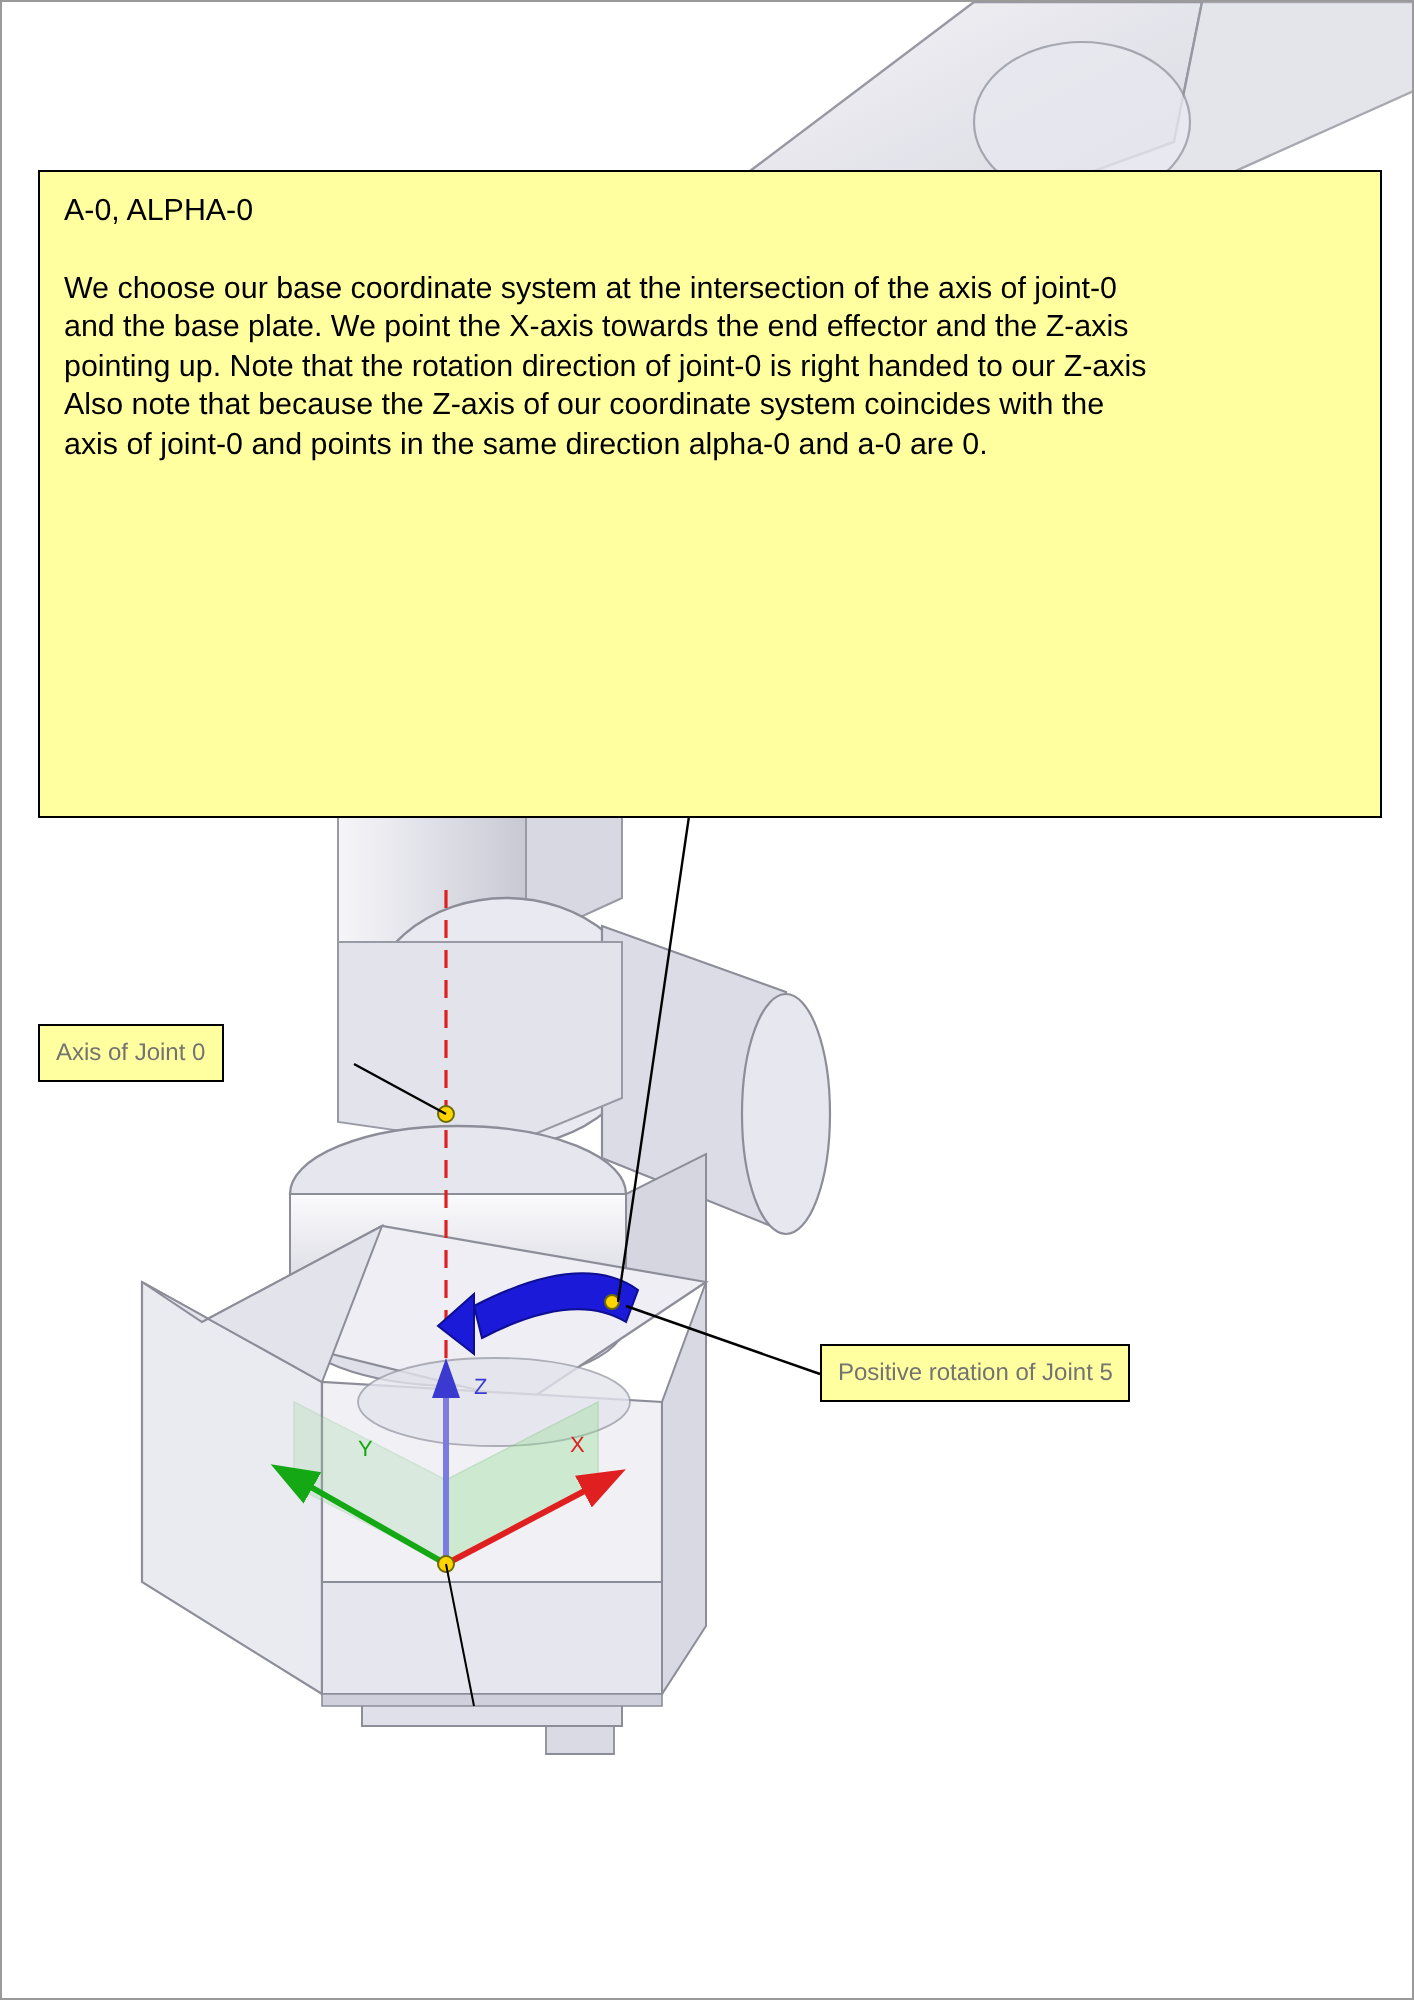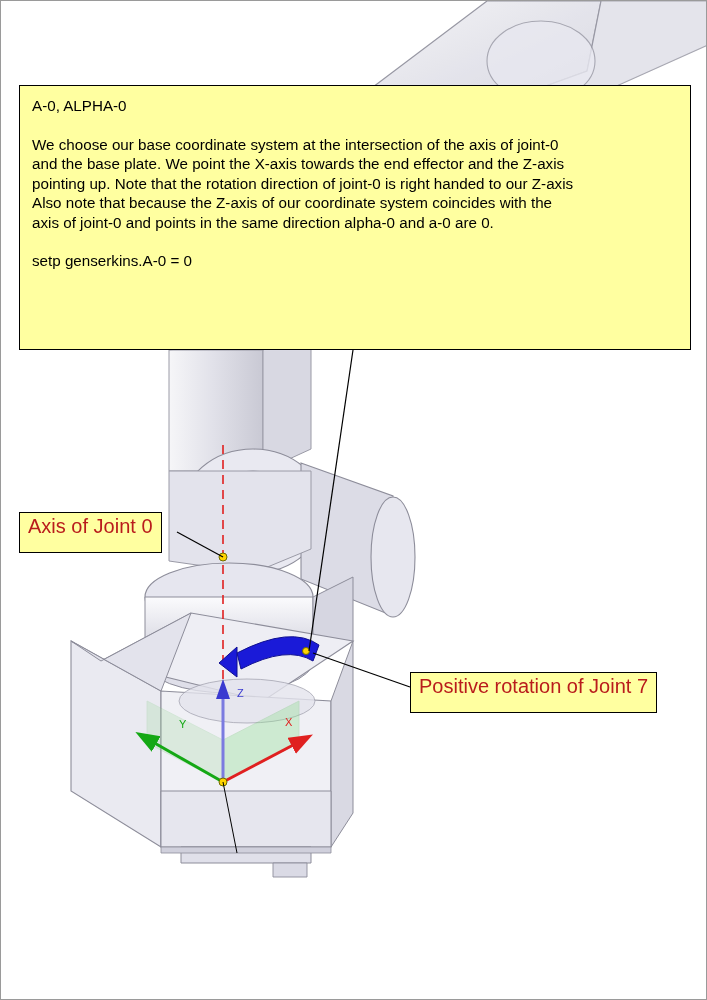--- a/index.html
+++ b/index.html
@@ -29,38 +29,38 @@
   .callout {
     position: absolute;
     background: #ffffa0;
     border: 1px solid #000000;
     box-sizing: border-box;
   }
   .callout-main {
     left: 18px;
     top: 84px;
     width: 672px;
-    height: 265px;
+    height: 324px;
     padding: 10px 12px 0 12px;
   }
   .callout-main p {
     margin: 0;
     font-size: 15.2px;
     line-height: 19.5px;
     color: #000;
     white-space: pre-wrap;
   }
   .callout-main .spacer {
     height: 19px;
   }
   .callout-small {
-    padding: 3px 8px 16px 8px;
-    font-size: 20px;
+    padding: 3px 8px 4px 8px;
+    font-size: 12px;
     line-height: 20px;
-    color: #b91c1c;
+    color: #737373;
     white-space: nowrap;
   }
   .callout-axis {
     left: 18px;
     top: 511px;
   }
   .callout-rot {
     left: 409px;
     top: 671px;
   }
@@ -196,20 +196,19 @@
 
   <div class="callout callout-main">
     <p>A-0, ALPHA-0</p>
     <div class="spacer"></div>
     <p>We choose our base coordinate system at the intersection of the axis of joint-0
 and the base plate. We point the X-axis towards the end effector and the Z-axis
 pointing up. Note that the rotation direction of joint-0 is right handed to our Z-axis
 Also note that because the Z-axis of our coordinate system coincides with the
 axis of joint-0 and points in the same direction alpha-0 and a-0 are 0.</p>
     <div class="spacer"></div>
-    <p>setp genserkins.A-0 = 0</p>
   </div>
 
   <div class="callout callout-small callout-axis">Axis of Joint 0</div>
 
-  <div class="callout callout-small callout-rot">Positive rotation of Joint 7</div>
+  <div class="callout callout-small callout-rot">Positive rotation of Joint 5</div>
 
 </div>
 
 </body></html>

